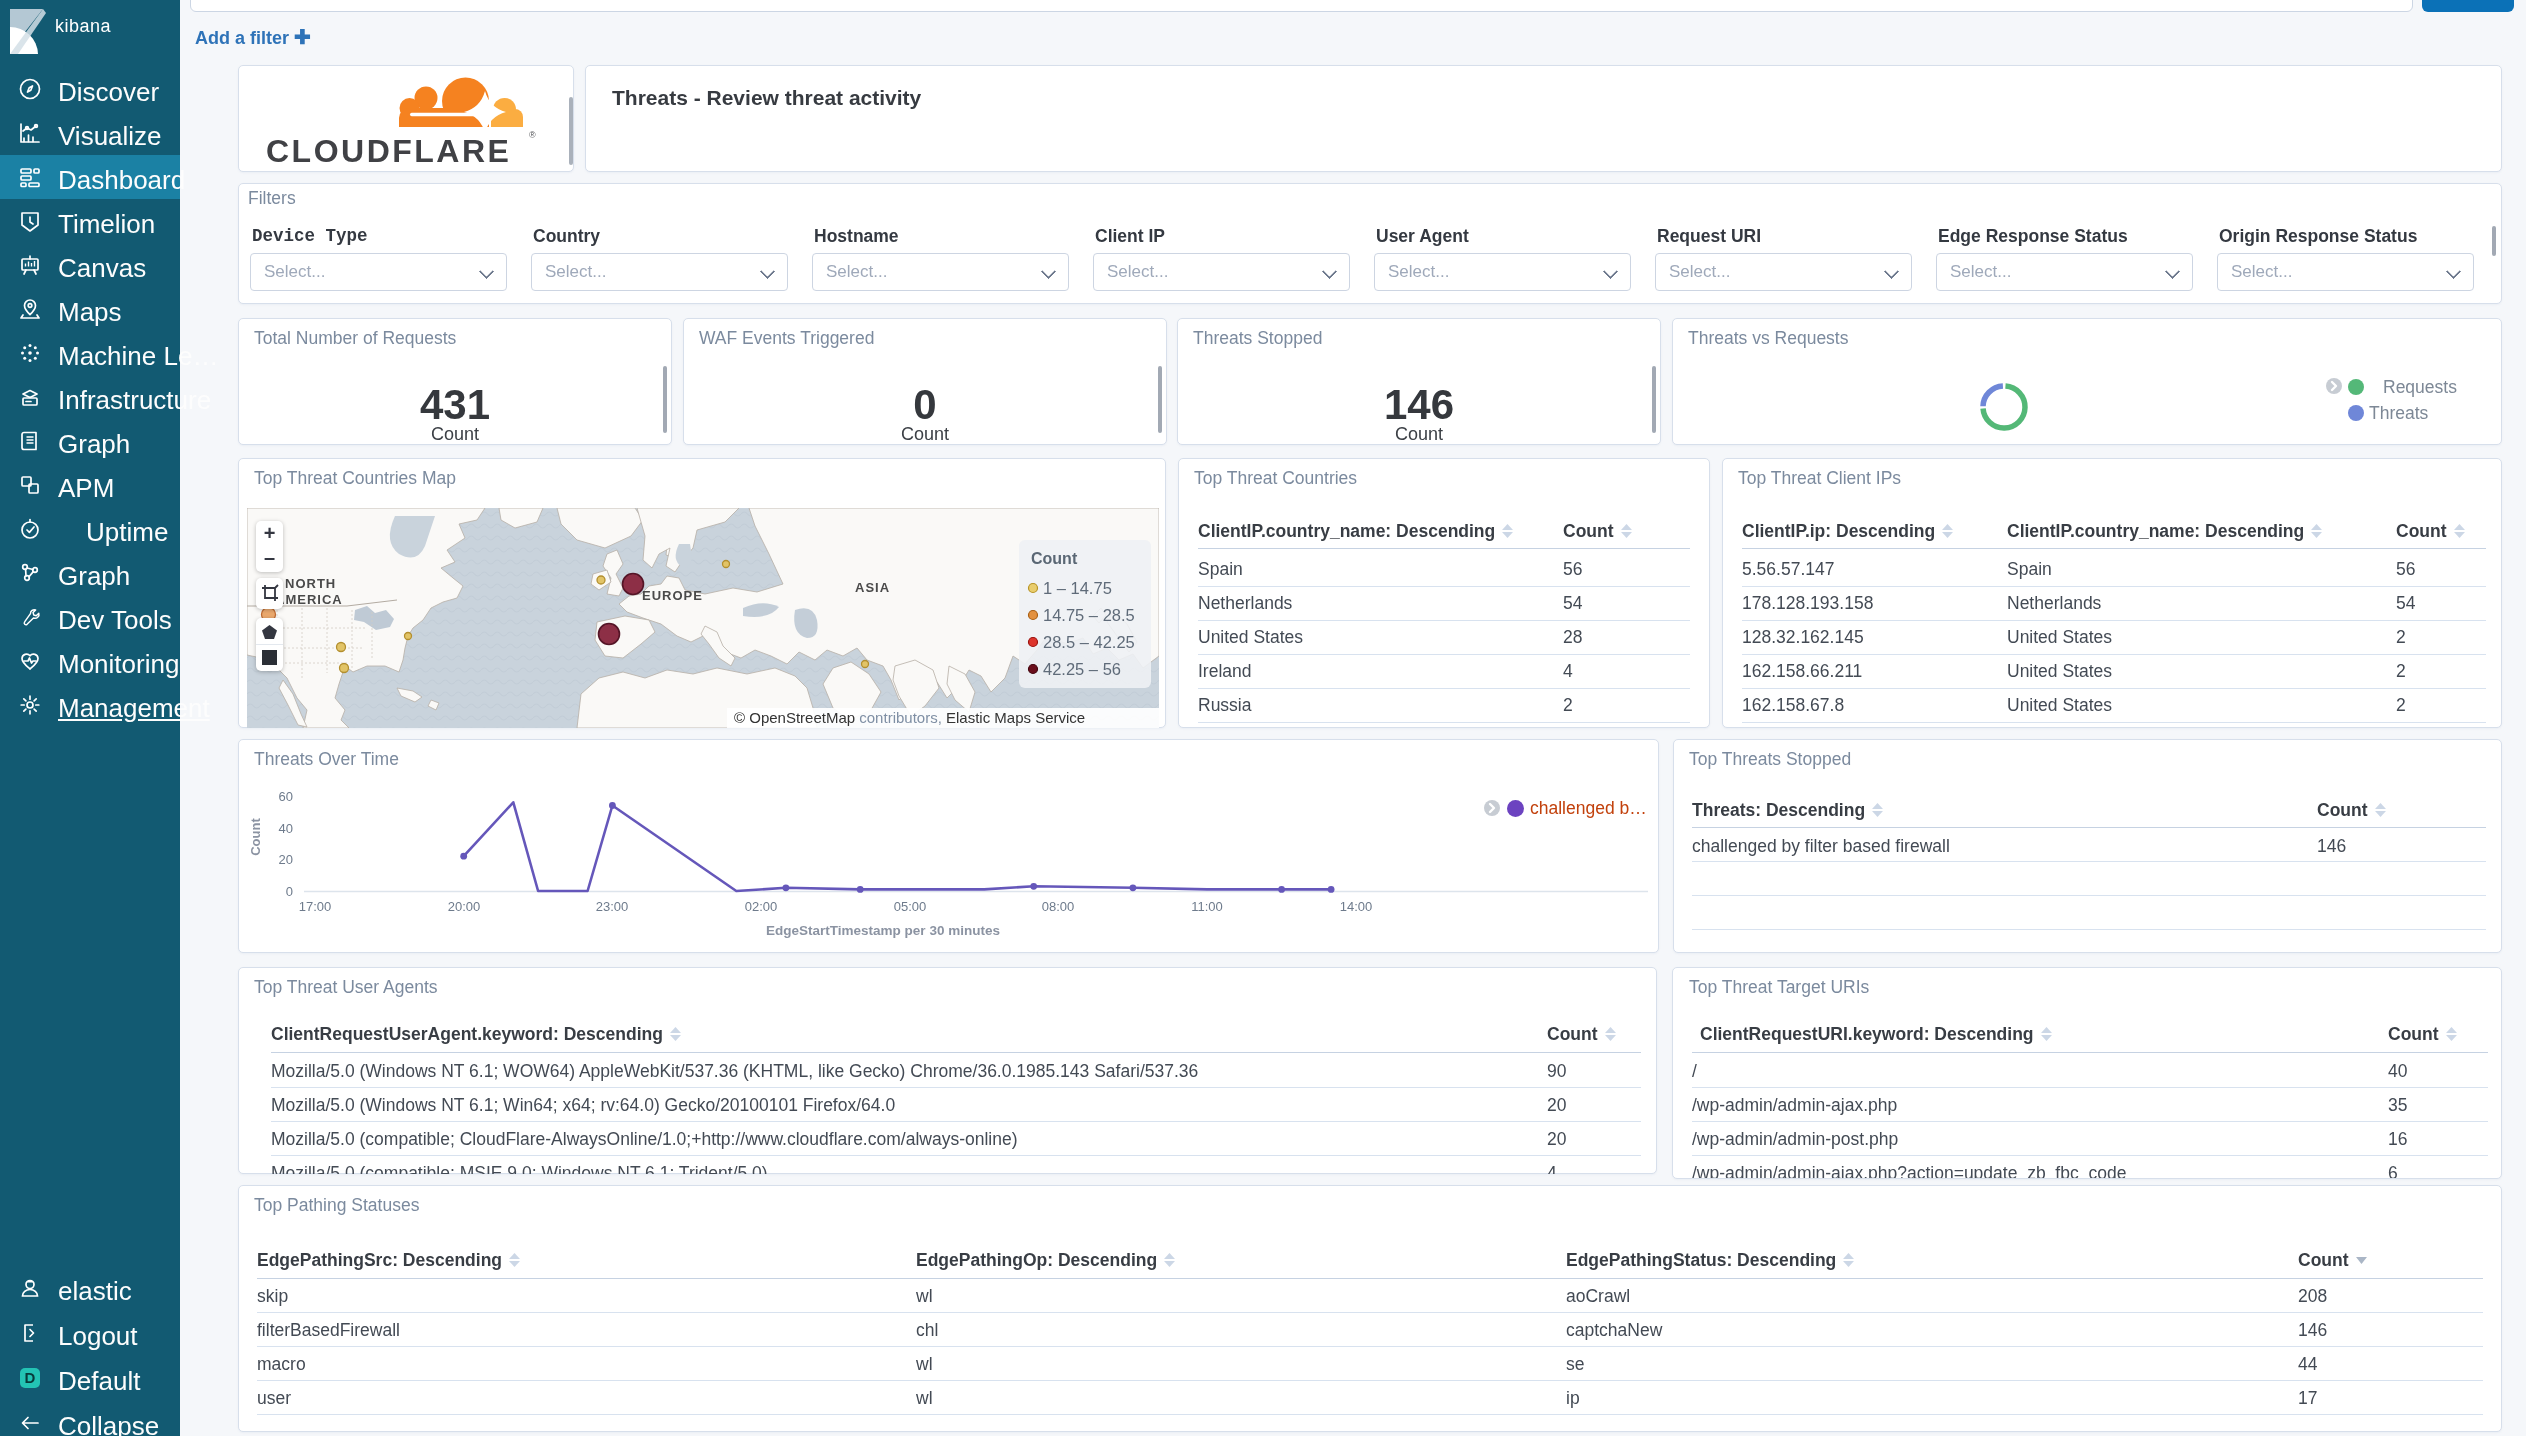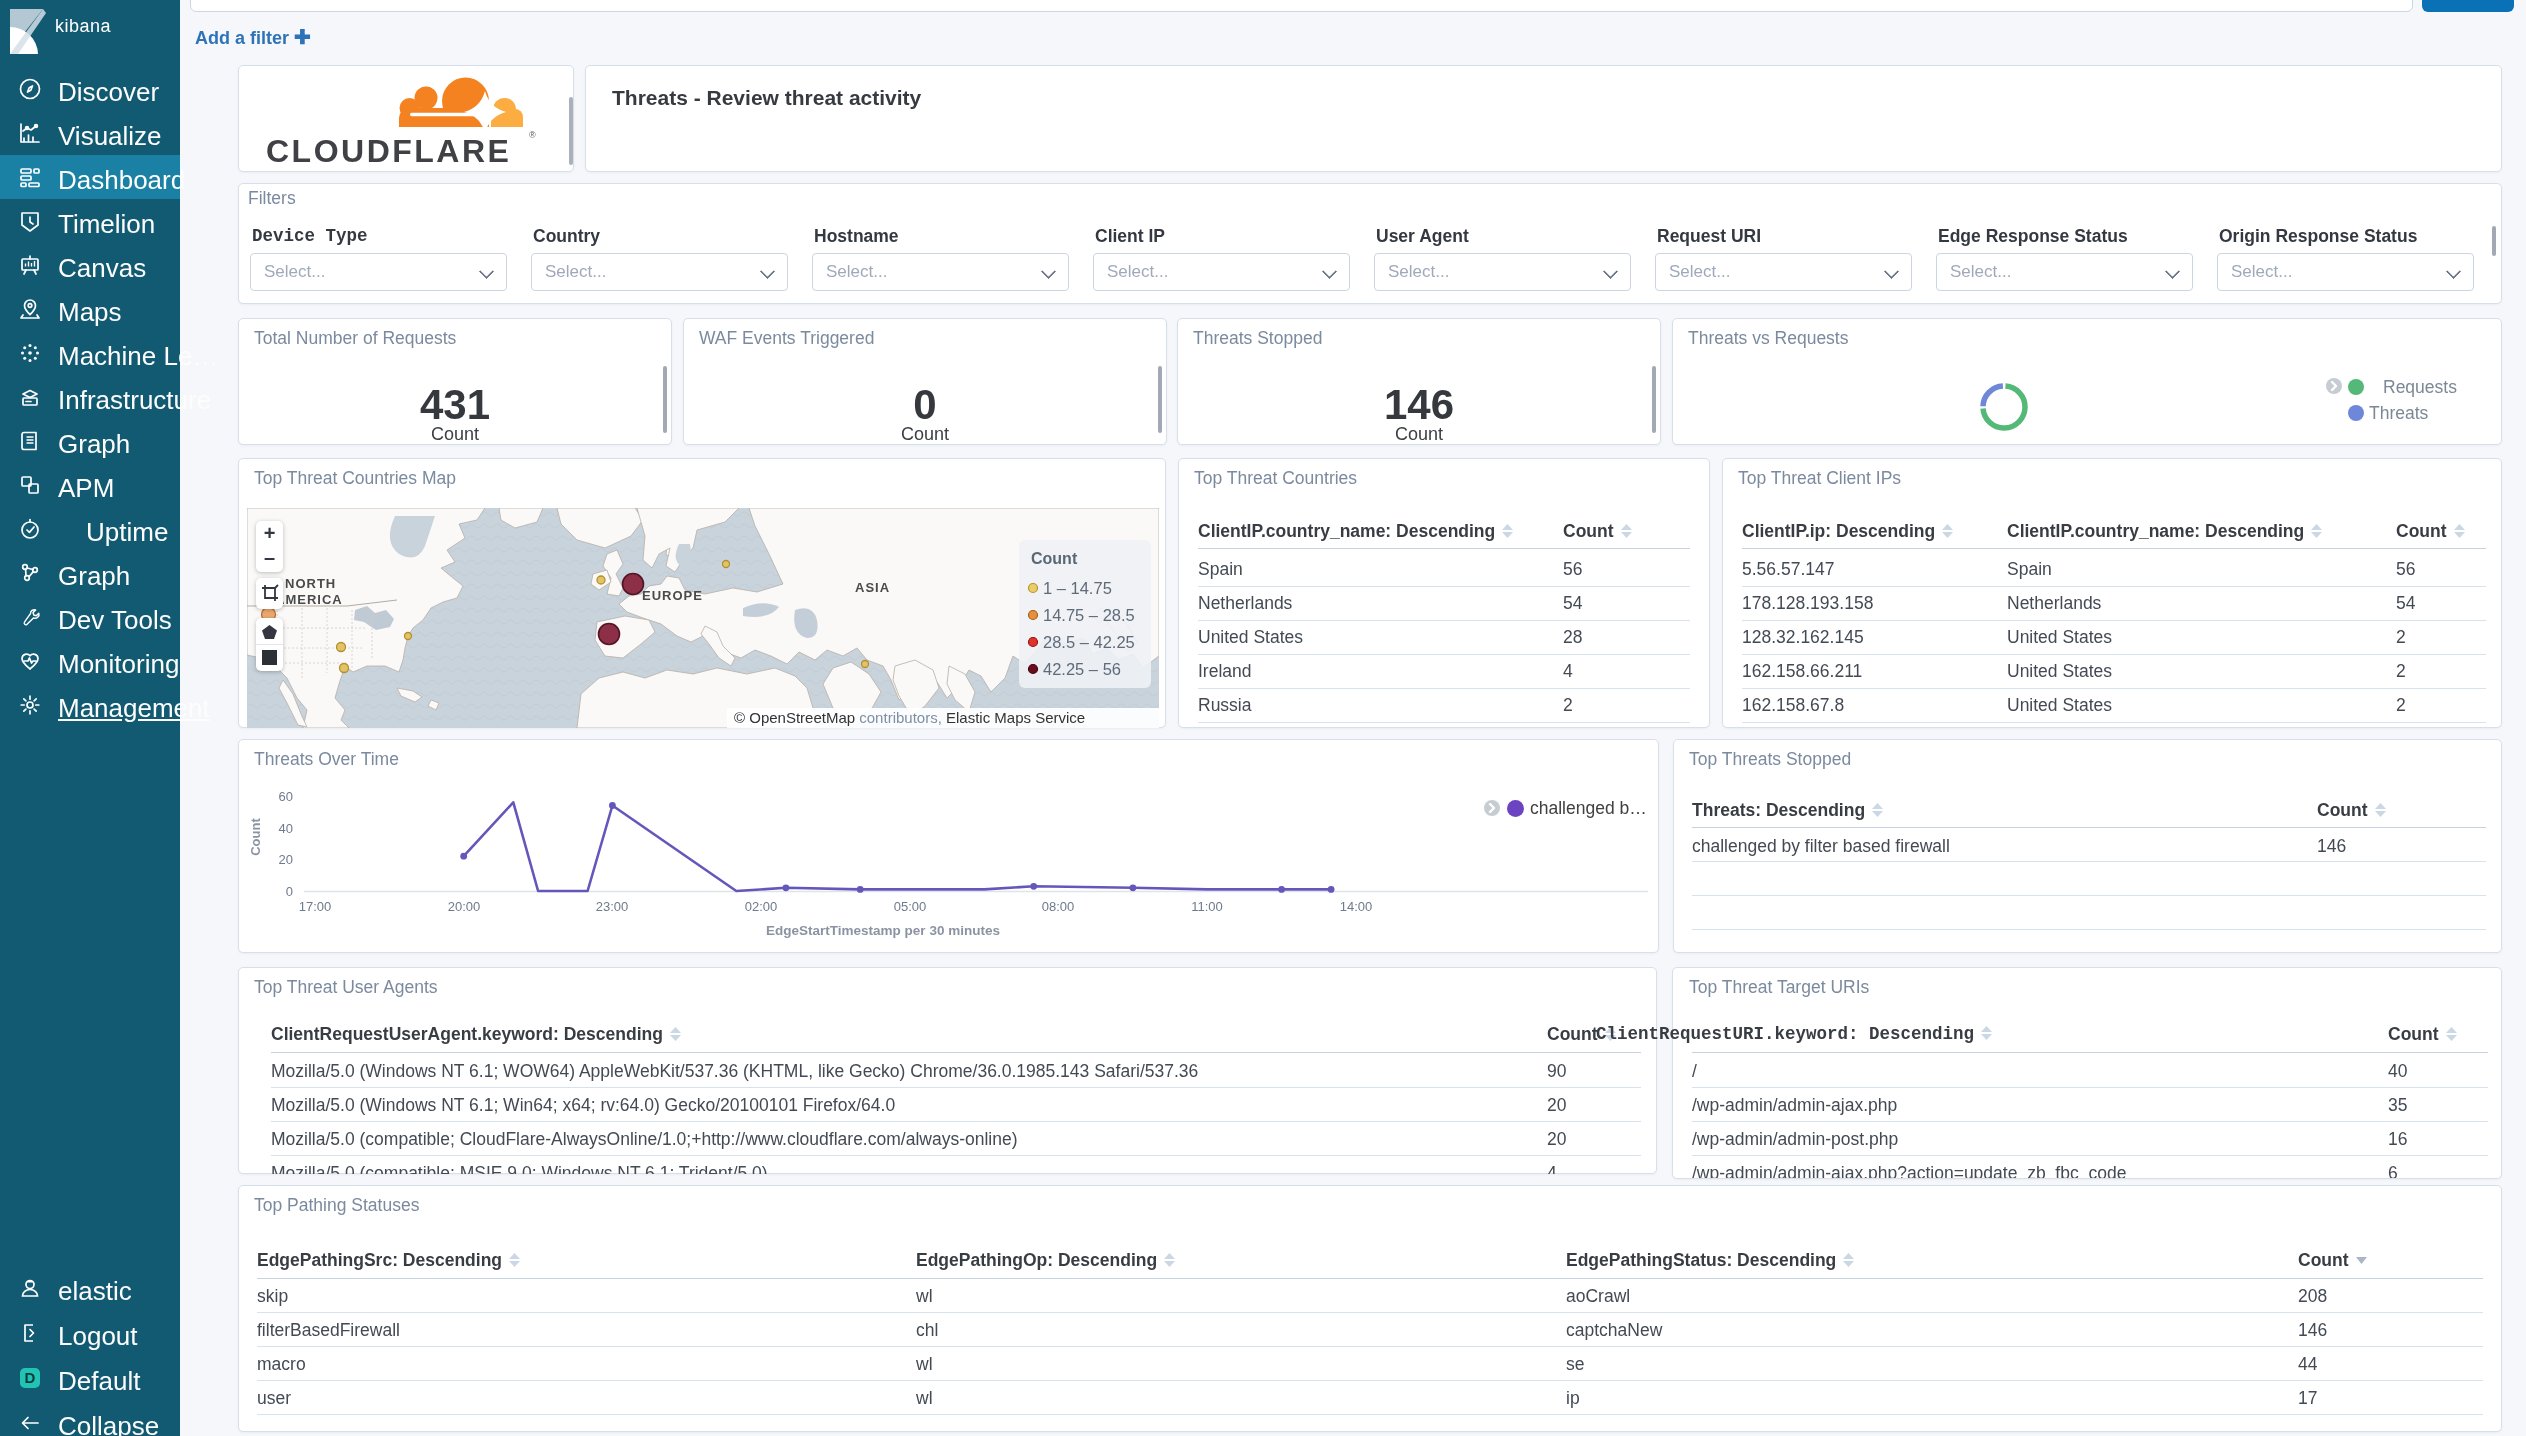--- a/index.html
+++ b/index.html
@@ -387,21 +387,21 @@
     <circle cx="622.2" cy="150.4" r="3.4" fill="#6557ba"></circle>
     <circle cx="795.7" cy="147.3" r="3.4" fill="#6557ba"></circle>
     <circle cx="894.9" cy="148.8" r="3.4" fill="#6557ba"></circle>
     <circle cx="1043.6" cy="150.4" r="3.4" fill="#6557ba"></circle>
     <circle cx="1093.1" cy="150.4" r="3.4" fill="#6557ba"></circle>
   </svg>
 <svg class="abs" style="left:1483px;top:799px;" width="18" height="18" viewBox="0 0 18 18">
 <circle cx="9" cy="9" r="8" fill="#c7ccd3"></circle>
 <path d="M7,5 L11,9 L7,13" stroke="#fff" stroke-width="2.4" fill="none" stroke-linecap="round" stroke-linejoin="round"></path>
   </svg>
-<div class="abs" style="left:1507px;top:798px;"><span style="display:inline-block;width:17px;height:17px;border-radius:50%;background:#6c43c0;vertical-align:-3px;"></span><span class="legtxt" style="margin-left:6px;color:#404040;">challenged b…</span></div>
+<div class="abs" style="left:1507px;top:798px;"><span style="display:inline-block;width:17px;height:17px;border-radius:50%;background:#6c43c0;vertical-align:-3px;"></span><span class="legtxt" style="margin-left:6px;color:#c2410c;">challenged b…</span></div>
 <div class="panel" style="left:1673px;top:739px;width:829px;height:214px;"></div>
 <div class="ptitle" style="left:1689px;top:749px;">Top Threats Stopped</div>
 <div class="th" style="left:1692px;top:800px;">Threats: Descending<svg class="caret" width="11" height="14" viewBox="0 0 11 14">
       <polygon points="5.5,0 11,6 0,6" fill="#ccd7e6"></polygon>
       <polygon points="5.5,14 11,8 0,8" fill="#ccd7e6"></polygon>
     </svg></div>
 <div class="th" style="left:2317px;top:800px;">Count<svg class="caret" width="11" height="14" viewBox="0 0 11 14">
       <polygon points="5.5,0 11,6 0,6" fill="#ccd7e6"></polygon>
       <polygon points="5.5,14 11,8 0,8" fill="#ccd7e6"></polygon>
     </svg></div>
@@ -430,21 +430,21 @@
 <div class="hl" style="left:271px;top:1121px;width:1370px;"></div>
 <div class="td" style="left:271px;top:1129px;">Mozilla/5.0 (compatible; CloudFlare-AlwaysOnline/1.0;+http://www.cloudflare.com/always-online)</div>
 <div class="td" style="left:1547px;top:1129px;">20</div>
 <div class="hl" style="left:271px;top:1155px;width:1370px;"></div>
 <div class="abs" style="left:271px;top:1163px;width:1380px;height:11px;overflow:hidden;">
     <div class="td" style="left:0;top:0;">Mozilla/5.0 (compatible; MSIE 9.0; Windows NT 6.1; Trident/5.0)</div>
     <div class="td" style="left:1276px;top:0;">4</div>
   </div>
 <div class="panel" style="left:1672px;top:967px;width:830px;height:212px;"></div>
 <div class="ptitle" style="left:1689px;top:977px;">Top Threat Target URIs</div>
-<div class="th" style="left:1596px;top:1024px;font-family:Liberation Mono, monospace;">ClientRequestURI.keyword: Descending<svg class="caret" width="11" height="14" viewBox="0 0 11 14">
+<div class="th" style="left:1700px;top:1024px;">ClientRequestURI.keyword: Descending<svg class="caret" width="11" height="14" viewBox="0 0 11 14">
       <polygon points="5.5,0 11,6 0,6" fill="#ccd7e6"></polygon>
       <polygon points="5.5,14 11,8 0,8" fill="#ccd7e6"></polygon>
     </svg></div>
 <div class="th" style="left:2388px;top:1024px;">Count<svg class="caret" width="11" height="14" viewBox="0 0 11 14">
       <polygon points="5.5,0 11,6 0,6" fill="#ccd7e6"></polygon>
       <polygon points="5.5,14 11,8 0,8" fill="#ccd7e6"></polygon>
     </svg></div>
 <div class="hl2" style="left:1692px;top:1052px;width:796px;"></div>
 <div class="td" style="left:1692px;top:1061px;">/</div>
 <div class="td" style="left:2388px;top:1061px;">40</div>

